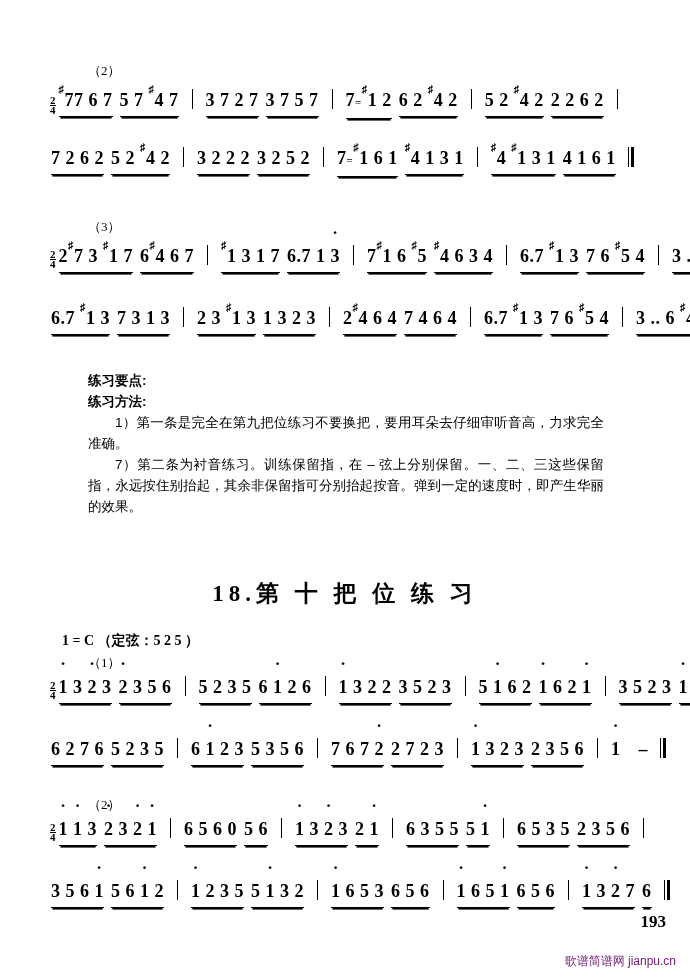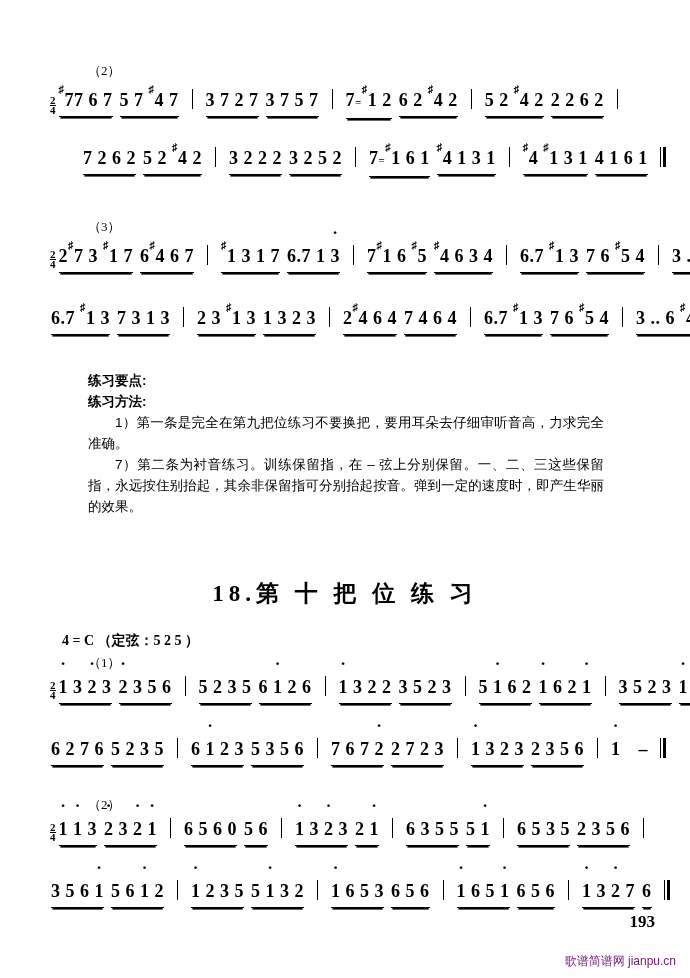--- a/index.html
+++ b/index.html
@@ -134,21 +134,21 @@
     font-family: "Liberation Serif", serif;
   }
   .keyline {
     font-size: 14px;
     font-weight: bold;
     font-family: "Liberation Serif", serif;
   }
 
   .pagenum {
     position: absolute;
-    right: 35px;
+    right: 24px;
     bottom: 46px;
     font-size: 17px;
     font-weight: bold;
     font-family: "Liberation Serif", serif;
   }
   .watermark {
     position: absolute;
     right: 14px;
     bottom: 8px;
     font-size: 12px;
@@ -177,21 +177,21 @@
       <span class="bar"></span>
       <span class="grp u2">7<span style="font-size:11px">=</span><sup class="sh">♯</sup>1 2</span>
       <span class="grp u2">6 2 <sup class="sh">♯</sup>4 2</span>
       <span class="bar"></span>
       <span class="grp u2">5 2 <sup class="sh">♯</sup>4 2</span>
       <span class="grp u2">2 2 6 2</span>
       <span class="bar"></span>
     </span>
   </div>
 
-  <div class="sysrow" style="position:absolute; left:50px; top:140px;margin-left:32px;">
+  <div class="sysrow" style="position:absolute; left:50px; top:140px;">
     <span class="notes">
       <span class="grp u2">7 2 6 2</span>
       <span class="grp u2">5 2 <sup class="sh">♯</sup>4 2</span>
       <span class="bar"></span>
       <span class="grp u2">3 2 2 2</span>
       <span class="grp u2">3 2 5 2</span>
       <span class="bar"></span>
       <span class="grp u2">7<span style="font-size:11px">=</span><sup class="sh">♯</sup>1 6 1</span>
       <span class="grp u2"><sup class="sh">♯</sup>4 1 3 1</span>
       <span class="bar"></span>
@@ -250,21 +250,21 @@
   <div style="position:absolute; left:88px; top:370px; width:516px;">
     <div class="prose ptitle">练习要点:</div>
     <div class="prose ptitle">练习方法:</div>
     <div class="prose indent">1）第一条是完全在第九把位练习不要换把，要用耳朵去仔细审听音高，力求完全准确。</div>
     <div class="prose indent">7）第二条为衬音练习。训练保留指，在 – 弦上分别保留。一、二、三这些保留指，永远按住别抬起，其余非保留指可分别抬起按音。弹到一定的速度时，即产生华丽的效果。</div>
   </div>
 
   <div class="sec-title" style="position:absolute; left:0; right:0; top:578px;">18.第 十 把 位 练 习</div>
 
   <div class="keyline" style="position:absolute; left:62px; top:632px;">
-    <span>4 = C</span>
+    <span>1 = C</span>
     <span>（定弦：5 2 5 ）</span>
   </div>
 
   <div style="position:absolute; left:88px; top:654px;" class="label-small">（1）</div>
 
   <div class="sysrow" style="position:absolute; left:50px; top:674px;">
     <span class="meter">
         <i class="top">2</i>
         <i>4</i>
       </span>

